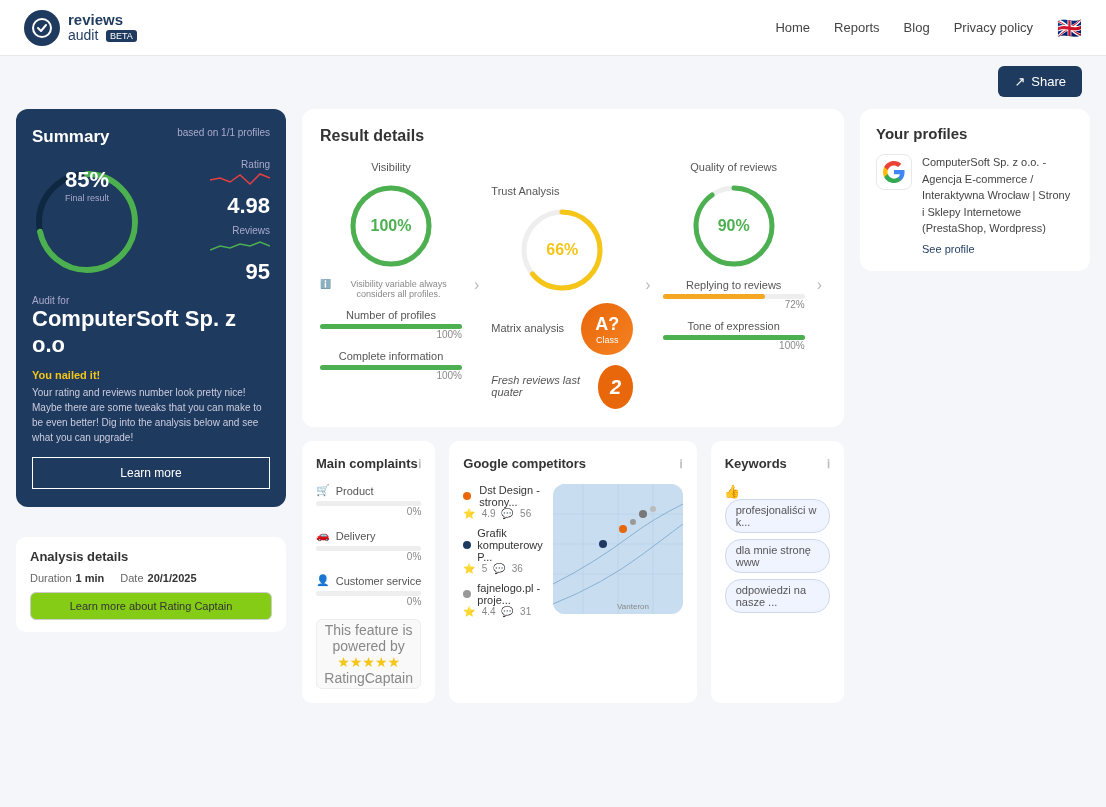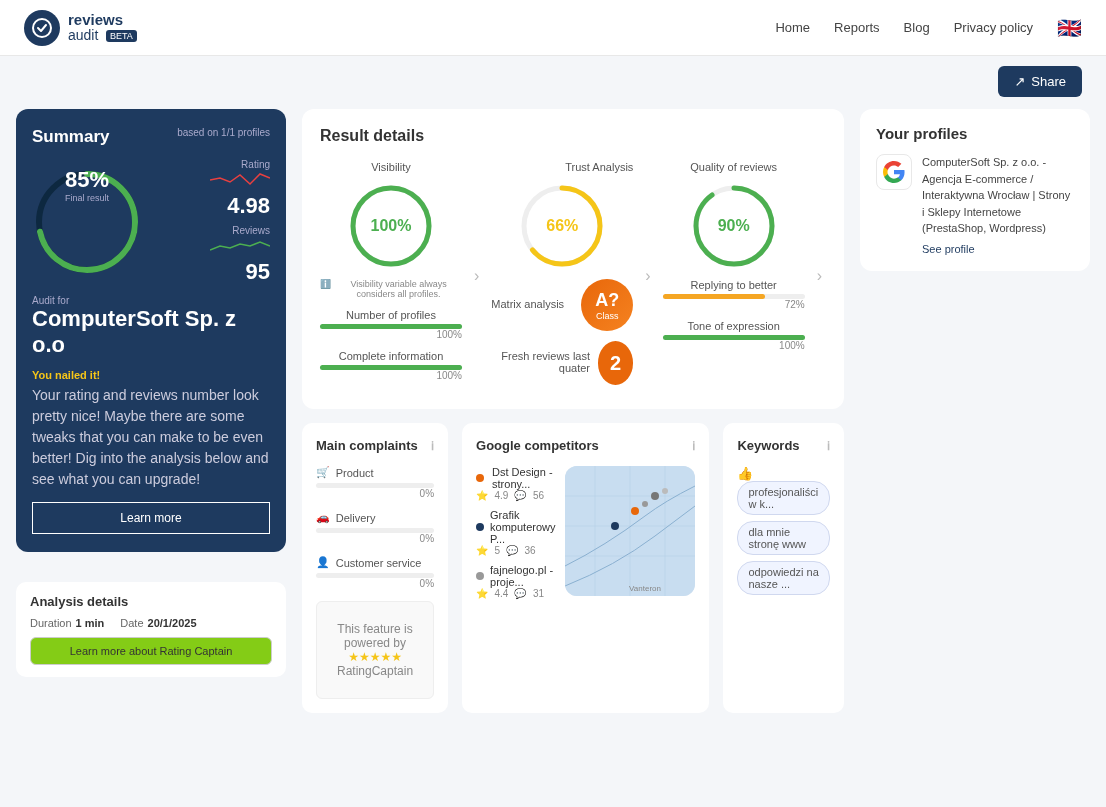--- a/index.html
+++ b/index.html
@@ -38,21 +38,21 @@
     .circle-inner { position: absolute; top: 0; left: 0; width: 100%; height: 100%; display: flex; flex-direction: column; align-items: center; justify-content: flex-start; }
     .circle-pct { font-size: 22px; font-weight: 700; color: #fff; }
     .circle-label { font-size: 9px; color: #aac; text-align: center; }
     .summary-stats { text-align: right; }
     .stat-label { font-size: 10px; color: #aac; }
     .stat-value { font-size: 22px; font-weight: 700; color: #fff; }
     .stat-chart { width: 60px; height: 20px; }
     .audit-for { font-size: 10px; color: #aac; margin-top: 8px; }
     .company-name { font-size: 22px; font-weight: 700; color: #fff; line-height: 1.2; margin-bottom: 10px; }
     .nailed-it { color: #f5c518; font-size: 11px; font-weight: 700; margin-bottom: 4px; }
-    .nailed-text { font-size: 14px; color: #ccd; line-height: 1.5; margin-bottom: 12px; }
+    .nailed-text { font-size: 10px; color: #ccd; line-height: 1.5; margin-bottom: 12px; }
     .learn-more-btn { width: 100%; background: transparent; border: 1.5px solid #fff; color: #fff; border-radius: 0; padding: 8px; font-size: 12px; cursor: pointer; }
 
     
     .analysis-details { background: #fff; border-radius: 10px; padding: 12px 14px; }
     .analysis-details h3 { font-size: 13px; font-weight: 600; margin-bottom: 8px; }
     .analysis-row { display: flex; gap: 16px; font-size: 11px; color: #666; margin-bottom: 8px; }
     .analysis-row span { display: flex; gap: 4px; }
     .analysis-row strong { color: #333; }
     .learn-captain-btn { width: 100%; background: #84cc16; border: 1px solid #ccc; color: #333; border-radius: 6px; padding: 7px; font-size: 11px; cursor: pointer; }
 
@@ -70,21 +70,21 @@
     .sub-card { background: #fff; border-radius: 10px; padding: 14px; flex: 1; }
     .sub-card h3 { font-size: 13px; font-weight: 600; margin-bottom: 12px; display: flex; justify-content: space-between; align-items: center; }
     .info-icon { color: #bbb; font-size: 12px; cursor: pointer; }
 
     
     .complaint-item { margin-bottom: 12px; }
     .complaint-name { font-size: 11px; color: #555; margin-bottom: 4px; display: flex; align-items: center; gap: 6px; }
     .progress-bar-bg { background: #eee; border-radius: 4px; height: 5px; }
     .progress-bar { height: 5px; border-radius: 4px; background: #4CAF50; }
     .complaint-pct { font-size: 10px; color: #888; text-align: right; }
-    .powered-by { background: #f9f9f9; border-radius: 6px; padding: 20px; text-align: center; font-size: 12px; color: #888; margin-top: 12px; border: 1px solid #eee; }
+    .powered-by { background: #f9f9f9; border-radius: 6px; padding: 2px; text-align: center; font-size: 14px; color: #888; margin-top: 12px; border: 1px solid #eee; }
     .stars-yellow { color: #f5c518; }
     .mini-metric { margin-bottom: 10px; }
     .mini-metric-label { font-size: 11px; color: #555; margin-bottom: 3px; }
     .mini-bar-bg { background: #eee; border-radius: 4px; height: 5px; }
     .mini-bar { height: 5px; border-radius: 4px; }
     .mini-pct { font-size: 10px; color: #888; text-align: right; }
 
     .matrix-badge { width: 52px; height: 52px; background: linear-gradient(135deg, #e8670a, #f58220); border-radius: 50%; display: flex; flex-direction: column; align-items: center; justify-content: center; color: #fff; font-weight: 700; font-size: 18px; cursor: pointer; }
     .matrix-class { font-size: 9px; font-weight: 400; }
     .fresh-badge { width: 44px; height: 44px; background: #e8670a; border-radius: 50%; display: flex; align-items: center; justify-content: center; color: #fff; font-weight: 700; font-size: 20px; }
@@ -250,39 +250,39 @@
             <div class="mini-metric-label">Complete information</div>
             <div class="mini-bar-bg">
               <div class="mini-bar" style="width:100%;background:#4CAF50;"></div>
             </div>
             <div class="mini-pct">100%</div>
           </div>
         </div>
 
         <div class="metric-nav">›</div>
 
-        <div style="flex:1; text-align:right;">
+        <div style="flex:1; text-align:left;margin-top:24px;">
           <div class="metric-title">Trust Analysis</div>
           <div class="metric-circle-wrap">
             <svg width="90" height="90" viewBox="0 0 90 90">
               <circle cx="45" cy="45" r="38" fill="none" stroke="#eee" stroke-width="5"></circle>
               <circle cx="45" cy="45" r="38" fill="none" stroke="#f5c518" stroke-width="5" stroke-dasharray="239" stroke-dashoffset="86" stroke-linecap="round" transform="rotate(-90 45 45)"></circle>
             </svg>
             <div class="metric-circle-inner" style="font-size:16px;font-weight:700;color:#f5c518;">66%</div>
           </div>
 
           <div style="display:flex; flex-direction:column; gap:10px; align-items:center; margin-top:8px;">
             <div style="display:flex; align-items:center; gap:0; width:100%; justify-content:space-between;">
               <span class="mini-metric-label">Matrix analysis</span>
               <div class="matrix-badge">
                 <span>A?</span>
                 <span class="matrix-class">Class</span>
               </div>
             </div>
-            <div style="display:flex; align-items:center; gap:8px; width:100%; justify-content:space-between;">
+            <div style="display:flex; align-items:center; gap:8px; width:100%; justify-content:space-between;font-style:italic;">
               <span class="mini-metric-label">Fresh reviews last quater</span>
               <div class="fresh-badge">
                 <span>2</span>
               </div>
             </div>
           </div>
         </div>
 
         <div class="metric-nav">›</div>
 
@@ -290,21 +290,21 @@
           <div class="metric-title">Quality of reviews</div>
           <div class="metric-circle-wrap">
             <svg width="90" height="90" viewBox="0 0 90 90">
               <circle cx="45" cy="45" r="38" fill="none" stroke="#eee" stroke-width="5"></circle>
               <circle cx="45" cy="45" r="38" fill="none" stroke="#4CAF50" stroke-width="5" stroke-dasharray="239" stroke-dashoffset="24" stroke-linecap="round" transform="rotate(-90 45 45)"></circle>
             </svg>
             <div class="metric-circle-inner" style="font-size:16px;font-weight:700;color:#4CAF50;">90%</div>
           </div>
           <div style="margin-top:8px;">
             <div class="mini-metric">
-              <div class="mini-metric-label">Replying to better</div>
+              <div class="mini-metric-label">Replying to reviews</div>
               <div class="mini-bar-bg">
                 <div class="mini-bar" style="width:72%;background:#f5a623;"></div>
               </div>
               <div class="mini-pct">72%</div>
             </div>
             <div class="mini-metric">
               <div class="mini-metric-label">Tone of expression</div>
               <div class="mini-bar-bg">
                 <div class="mini-bar" style="width:100%;background:#4CAF50;"></div>
               </div>

